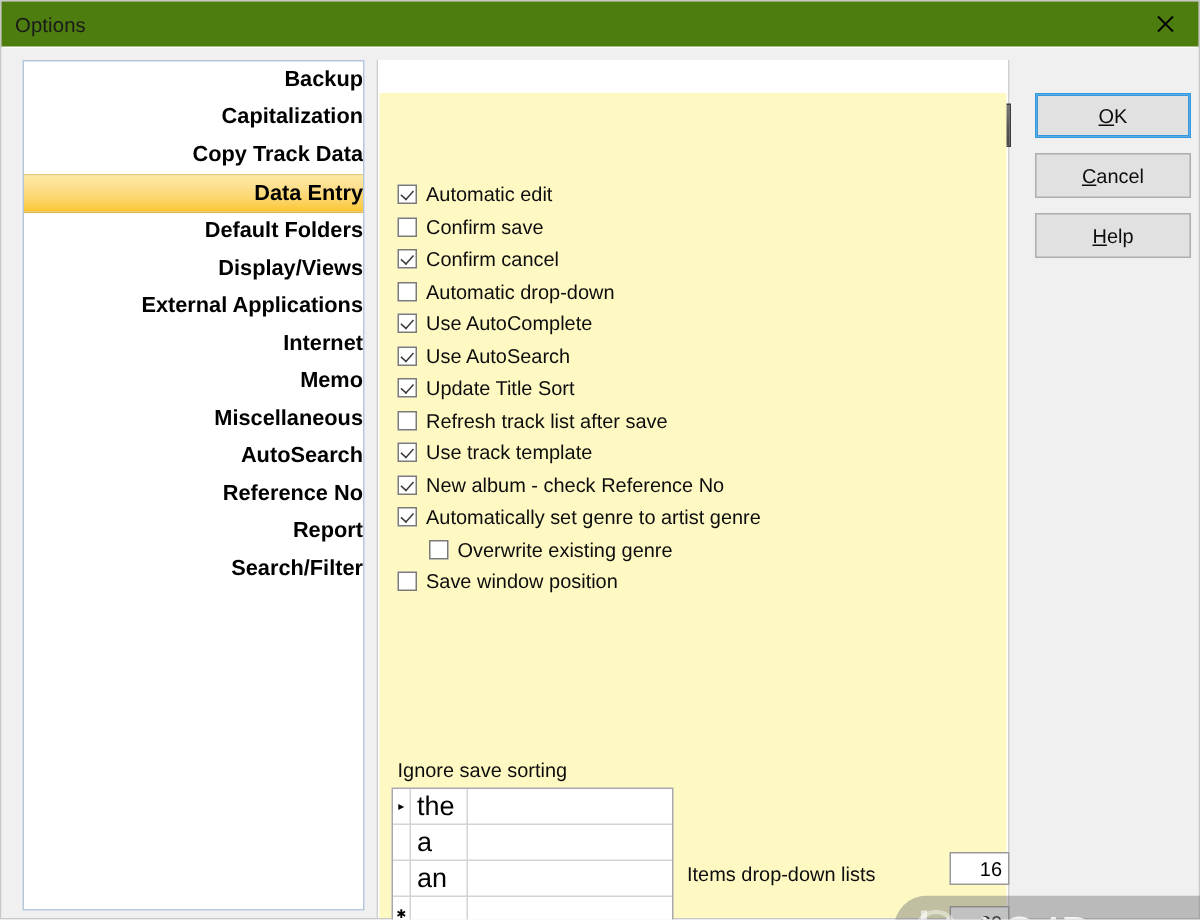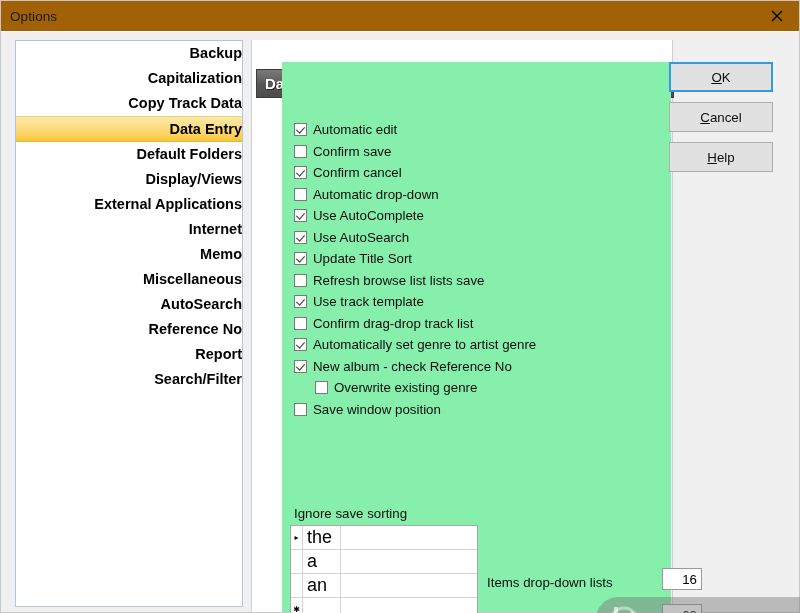--- a/index.html
+++ b/index.html
@@ -28,21 +28,21 @@
     border: 1px solid #c8c8c8;
     box-sizing: border-box;
     display: flex;
     flex-direction: column;
   }
 
   
   #titlebar {
     height: 30px;
     min-height: 30px;
-    background: #a16207;
+    background: #4d7c0f;
     display: flex;
     align-items: center;
     position: relative;
     border-bottom: 1px solid #ffffff;
   }
   #title-text {
     margin-left: 9px;
     font-size: 13.5px;
     color: #1a1a1a;
     letter-spacing: 0.1px;
@@ -129,22 +129,21 @@
     font-size: 15px;
     margin-left: 8px;
     text-shadow: 1px 1px 0 rgba(0,0,0,0.55);
   }
   #panel-content {
     position: absolute;
     left: 1px;
     top: 22px;
     right: 1px;
     bottom: 0;
-    background: #86efac;
-    margin-left: 29px;
+    background: #fef9c3;
   }
 
   
   #checkbox-group {
     position: absolute;
     left: 12px;
     top: 57px;
     width: 395px;
   }
   .chk-row {
@@ -264,21 +263,21 @@
     padding-right: 4px;
     font-family: "Liberation Sans", sans-serif;
     font-size: 13.3px;
     line-height: 20px;
     color: #000;
   }
 
   
   #buttons {
     position: absolute;
-    left: 668px;
+    left: 689px;
     top: 30px;
     width: 104px;
   }
   .dlg-button {
     width: 104px;
     height: 30px;
     background: #e1e1e1;
     border: 1px solid #adadad;
     box-sizing: border-box;
     display: flex;
@@ -397,37 +396,33 @@
             <div class="chk-row">
               <span class="chk-box checked"></span>
               <span class="chk-label">Use AutoSearch</span>
             </div>
             <div class="chk-row">
               <span class="chk-box checked"></span>
               <span class="chk-label">Update Title Sort</span>
             </div>
             <div class="chk-row">
               <span class="chk-box"></span>
-              <span class="chk-label">Refresh browse list lists save</span>
+              <span class="chk-label">Refresh track list after save</span>
             </div>
             <div class="chk-row">
               <span class="chk-box checked"></span>
               <span class="chk-label">Use track template</span>
             </div>
             <div class="chk-row">
-              <span class="chk-box"></span>
-              <span class="chk-label">Confirm drag-drop track list</span>
+              <span class="chk-box checked"></span>
+              <span class="chk-label">New album - check Reference No</span>
             </div>
             <div class="chk-row">
               <span class="chk-box checked"></span>
               <span class="chk-label">Automatically set genre to artist genre</span>
-            </div>
-            <div class="chk-row">
-              <span class="chk-box checked"></span>
-              <span class="chk-label">New album - check Reference No</span>
             </div>
             <div class="chk-row indent">
               <span class="chk-box"></span>
               <span class="chk-label">Overwrite existing genre</span>
             </div>
             <div class="chk-row">
               <span class="chk-box"></span>
               <span class="chk-label">Save window position</span>
             </div>
           </div>

